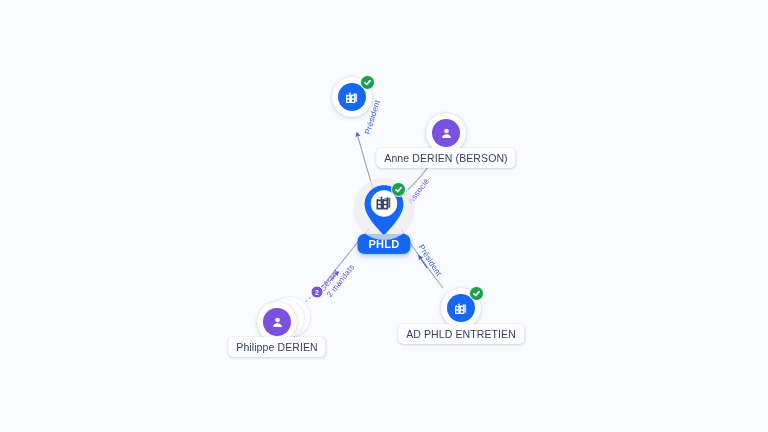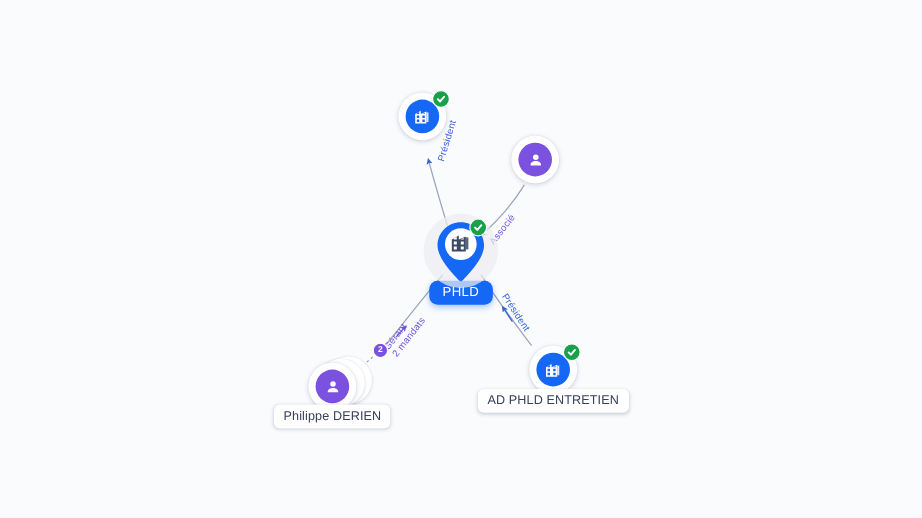--- a/index.html
+++ b/index.html
@@ -32,21 +32,21 @@
     white-space:nowrap;
     padding:4px 8px 4px 8px;
     border-radius:5px;
     box-shadow:0 1px 3px rgba(30,45,90,.17), 0 0 0 .5px rgba(40,60,110,.05);
     z-index:12;
   }
   .node-label.primary {
     background:#1568f5;
     color:#ffffff;
     font-size:11px;
-    font-weight:normal;
+    font-weight:bold;
     letter-spacing:.3px;
     padding:4px 11px;
     border-radius:7px;
     box-shadow:0 2px 5px rgba(21,104,245,.38);
   }
 
   
   .node {
     position:absolute;
     transform:translate(-50%,-50%);
@@ -219,20 +219,23 @@
 
   <div class="node" style="left:446px; top:133px;">
     <div class="node-disc">
       <div class="inner-circle person">
         <svg width="15" height="15" viewBox="0 0 24 24">
           <circle cx="12" cy="8" r="3.7" fill="#ffffff"></circle>
           <path fill="#ffffff" d="M12 13.2c-4 0-7 2.3-7 4.9V19h14v-.9c0-2.6-3-4.9-7-4.9z"></path>
         </svg>
       </div>
     </div>
+  </div>
+  <div class="node-label" style="left:446px; top:148px;">
+    <span>Anne DERIEN (BERSON)</span>
   </div>
 
   <div class="node" style="left:461px; top:308px;">
     <div class="node-disc">
       <div class="inner-circle company">
         <svg width="16" height="16" viewBox="0 0 24 24">
           <path fill="#ffffff" d="M3 21V9l7-4v4l7-3v15H3z M5 19h3v-3H5v3zm0-5h3v-3H5v3zm0-5h3V6.5L5 8.2V9z
                    m7 10h3v-3h-3v3zm0-5h3v-3h-3v3zm0-5h3V7.6l-3 1.3V14z"></path>
           <rect x="17" y="7" width="2.6" height="12" fill="#ffffff" opacity=".85"></rect>
         </svg>

